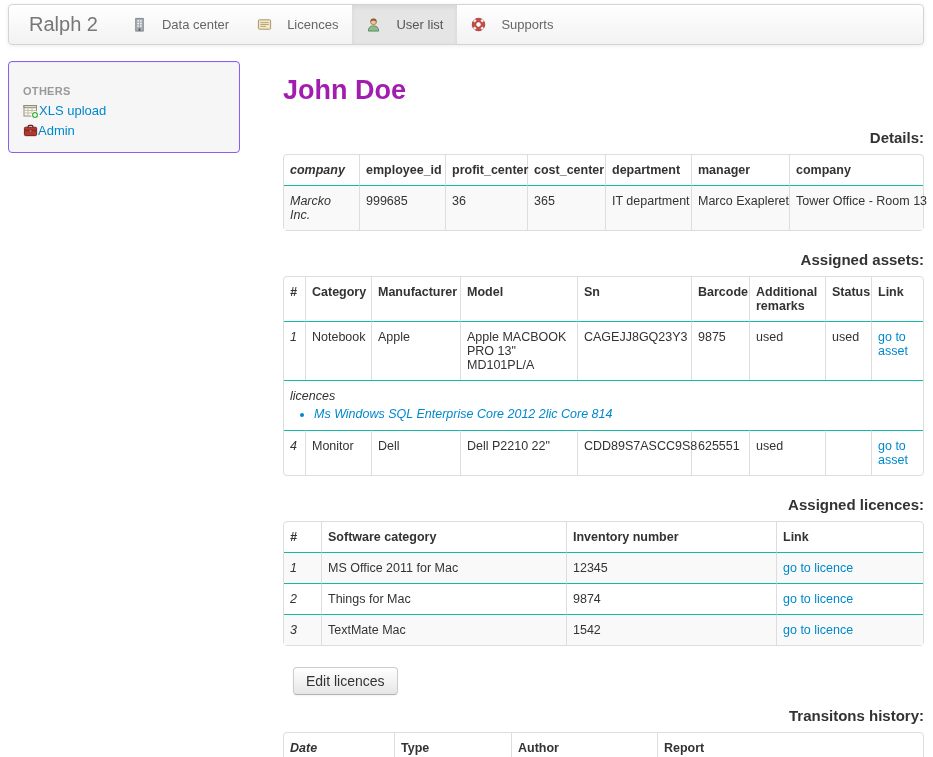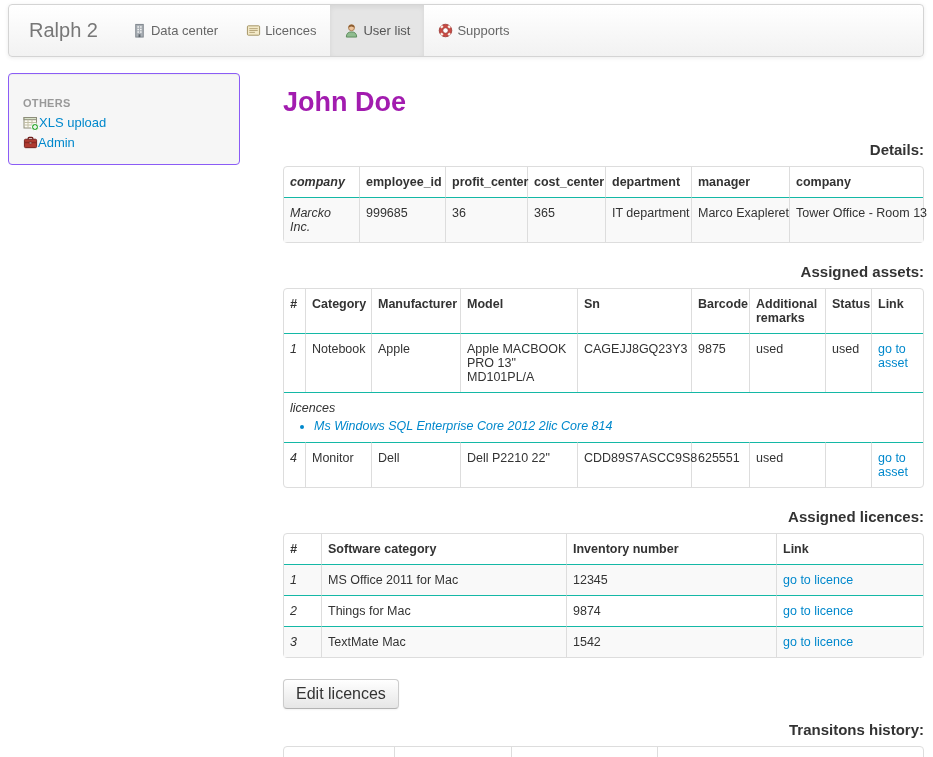--- a/index.html
+++ b/index.html
@@ -7,30 +7,30 @@
   body {
     width: 933px; height: 757px; overflow: hidden;
     background: #ffffff;
     font-family: "Liberation Sans", sans-serif;
     font-size: 12.5px; color: #333;
   }
   a { color: #0088cc; text-decoration: none; cursor: pointer; }
 
   
   .navbar {
-    margin: 4px 9px 0 8px; height: 53px;
+    margin: 4px 9px 0 8px; height: 41px;
     border: 1px solid #d4d4d4; border-radius: 4px;
     background: linear-gradient(#ffffff, #f2f2f2);
     box-shadow: 0 1px 4px rgba(0,0,0,.08);
     display: flex; align-items: stretch; overflow: hidden;
   }
   .brand { display: flex; align-items: center; padding: 0 20px; font-size: 20px; color: #777; }
   .tabs { display: flex; }
   .tab {
-    display: flex; align-items: center; gap: 4px;
+    display: flex; align-items: center; gap: 15px;
     padding: 0 14px; color: #666; font-size: 13px; cursor: pointer; white-space: nowrap;
   }
   .tab.active { background: #e5e5e5; color: #555; box-shadow: inset 0 2px 5px rgba(0,0,0,.07); }
   .icon { display: inline-flex; flex: none; line-height: 0; }
 
   
   .content { display: flex; gap: 43px; padding: 16px 9px 0 8px; align-items: flex-start; }
   .well {
     width: 232px; flex: none;
     background: #f6f6f6; border: 1px solid #8b5cf6; border-radius: 4px;
@@ -57,25 +57,25 @@
   .tbl th:first-child, .tbl td:first-child { border-left: 0; font-style: italic; }
   .tbl tbody td { border-top: 1px solid #14b8a6; }
   .tbl.striped tbody tr:nth-child(odd) td { background: #f9f9f9; }
   .nw { white-space: nowrap; }
 
   .subrow .lbl { margin-bottom: 3px; line-height: 15px; }
   .subrow ul { margin: 0 0 0 24px; padding: 0; }
   .subrow li { color: #0088cc; line-height: 15px; }
 
   .btn {
-    display: inline-block; padding: 5px 12px; font-size: 16px; color: #333;
+    display: inline-block; padding: 5px 12px; font-size: 14px; color: #333;
     background: linear-gradient(#ffffff, #e6e6e6);
     border: 1px solid #ccc; border-bottom-color: #b3b3b3; border-radius: 4px;
     box-shadow: inset 0 1px 0 rgba(255,255,255,.2), 0 1px 2px rgba(0,0,0,.05);
-    cursor: pointer; margin: 0 0 13px; font-family: inherit;
+    cursor: pointer; margin: 0 10px 13px; font-family: inherit;
   }
 </style>
 </head>
 <body>
 
 <div class="navbar">
   <span class="brand">Ralph 2</span>
   <div class="tabs">
 
     <a class="tab">

